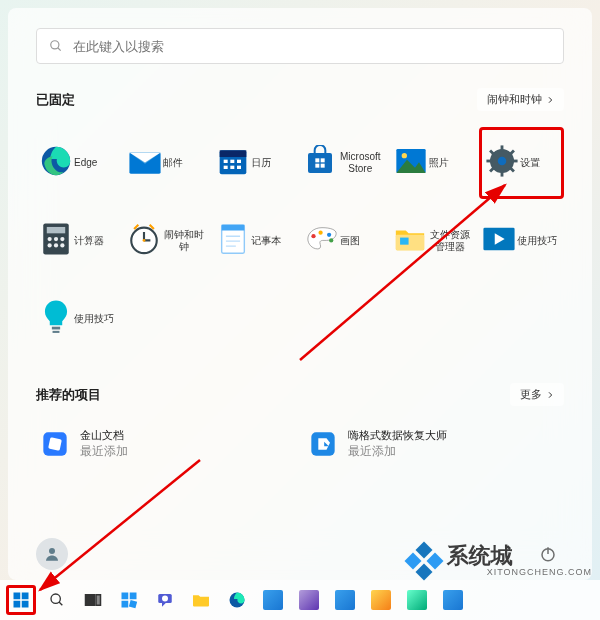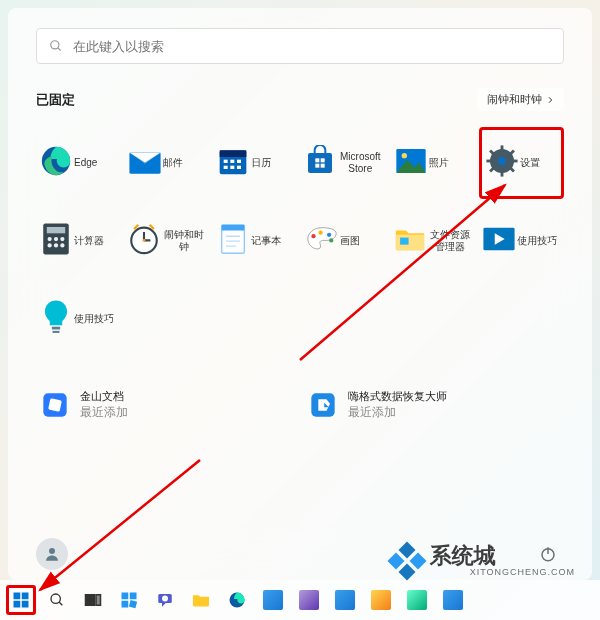--- a/index.html
+++ b/index.html
@@ -163,21 +163,21 @@
   
   .arrow-svg {
     position: absolute;
     left: 0; top: 0;
     width: 600px; height: 620px;
     pointer-events: none;
   }
   
   .watermark {
     position: absolute;
-    right: 25px;
+    right: 8px;
     bottom: 42px;
     display: flex;
     align-items: center;
     gap: 6px;
     opacity: 0.95;
   }
   .watermark .wm-logo {
     width: 34px; height: 34px;
     position: relative;
   }
@@ -380,20 +380,29 @@
             <path d="M20 2c-9 0-16 7-16 16 0 6 3 10 7 14v6h18v-6c4-4 7-8 7-14 0-9-7-16-16-16z" fill="#00bcd4"></path>
             <rect x="14" y="40" width="12" height="4" fill="#607d8b"></rect>
             <rect x="15" y="46" width="10" height="3" fill="#607d8b"></rect>
           </svg>
       </div>
       <div class="app-label">使用技巧</div>
     </div>
 
   </div>
 
+  <div class="section-header">
+    <div class="section-title">推荐的项目</div>
+    <button class="section-btn">
+      <span>更多</span>
+      <svg width="8" height="8" viewBox="0 0 24 24" fill="none" stroke="#333" stroke-width="3">
+          <polyline points="9 4 17 12 9 20"></polyline>
+        </svg>
+    </button>
+  </div>
 
   <div class="recommended">
     <div class="rec-item">
       <div class="rec-icon">
         <svg width="28" height="28" viewBox="0 0 48 48">
             <rect x="4" y="4" width="40" height="40" rx="8" fill="#2979ff"></rect>
             <rect x="14" y="14" width="20" height="20" rx="3" fill="#fff" transform="rotate(12 24 24)"></rect>
           </svg>
       </div>
       <div class="rec-text">

